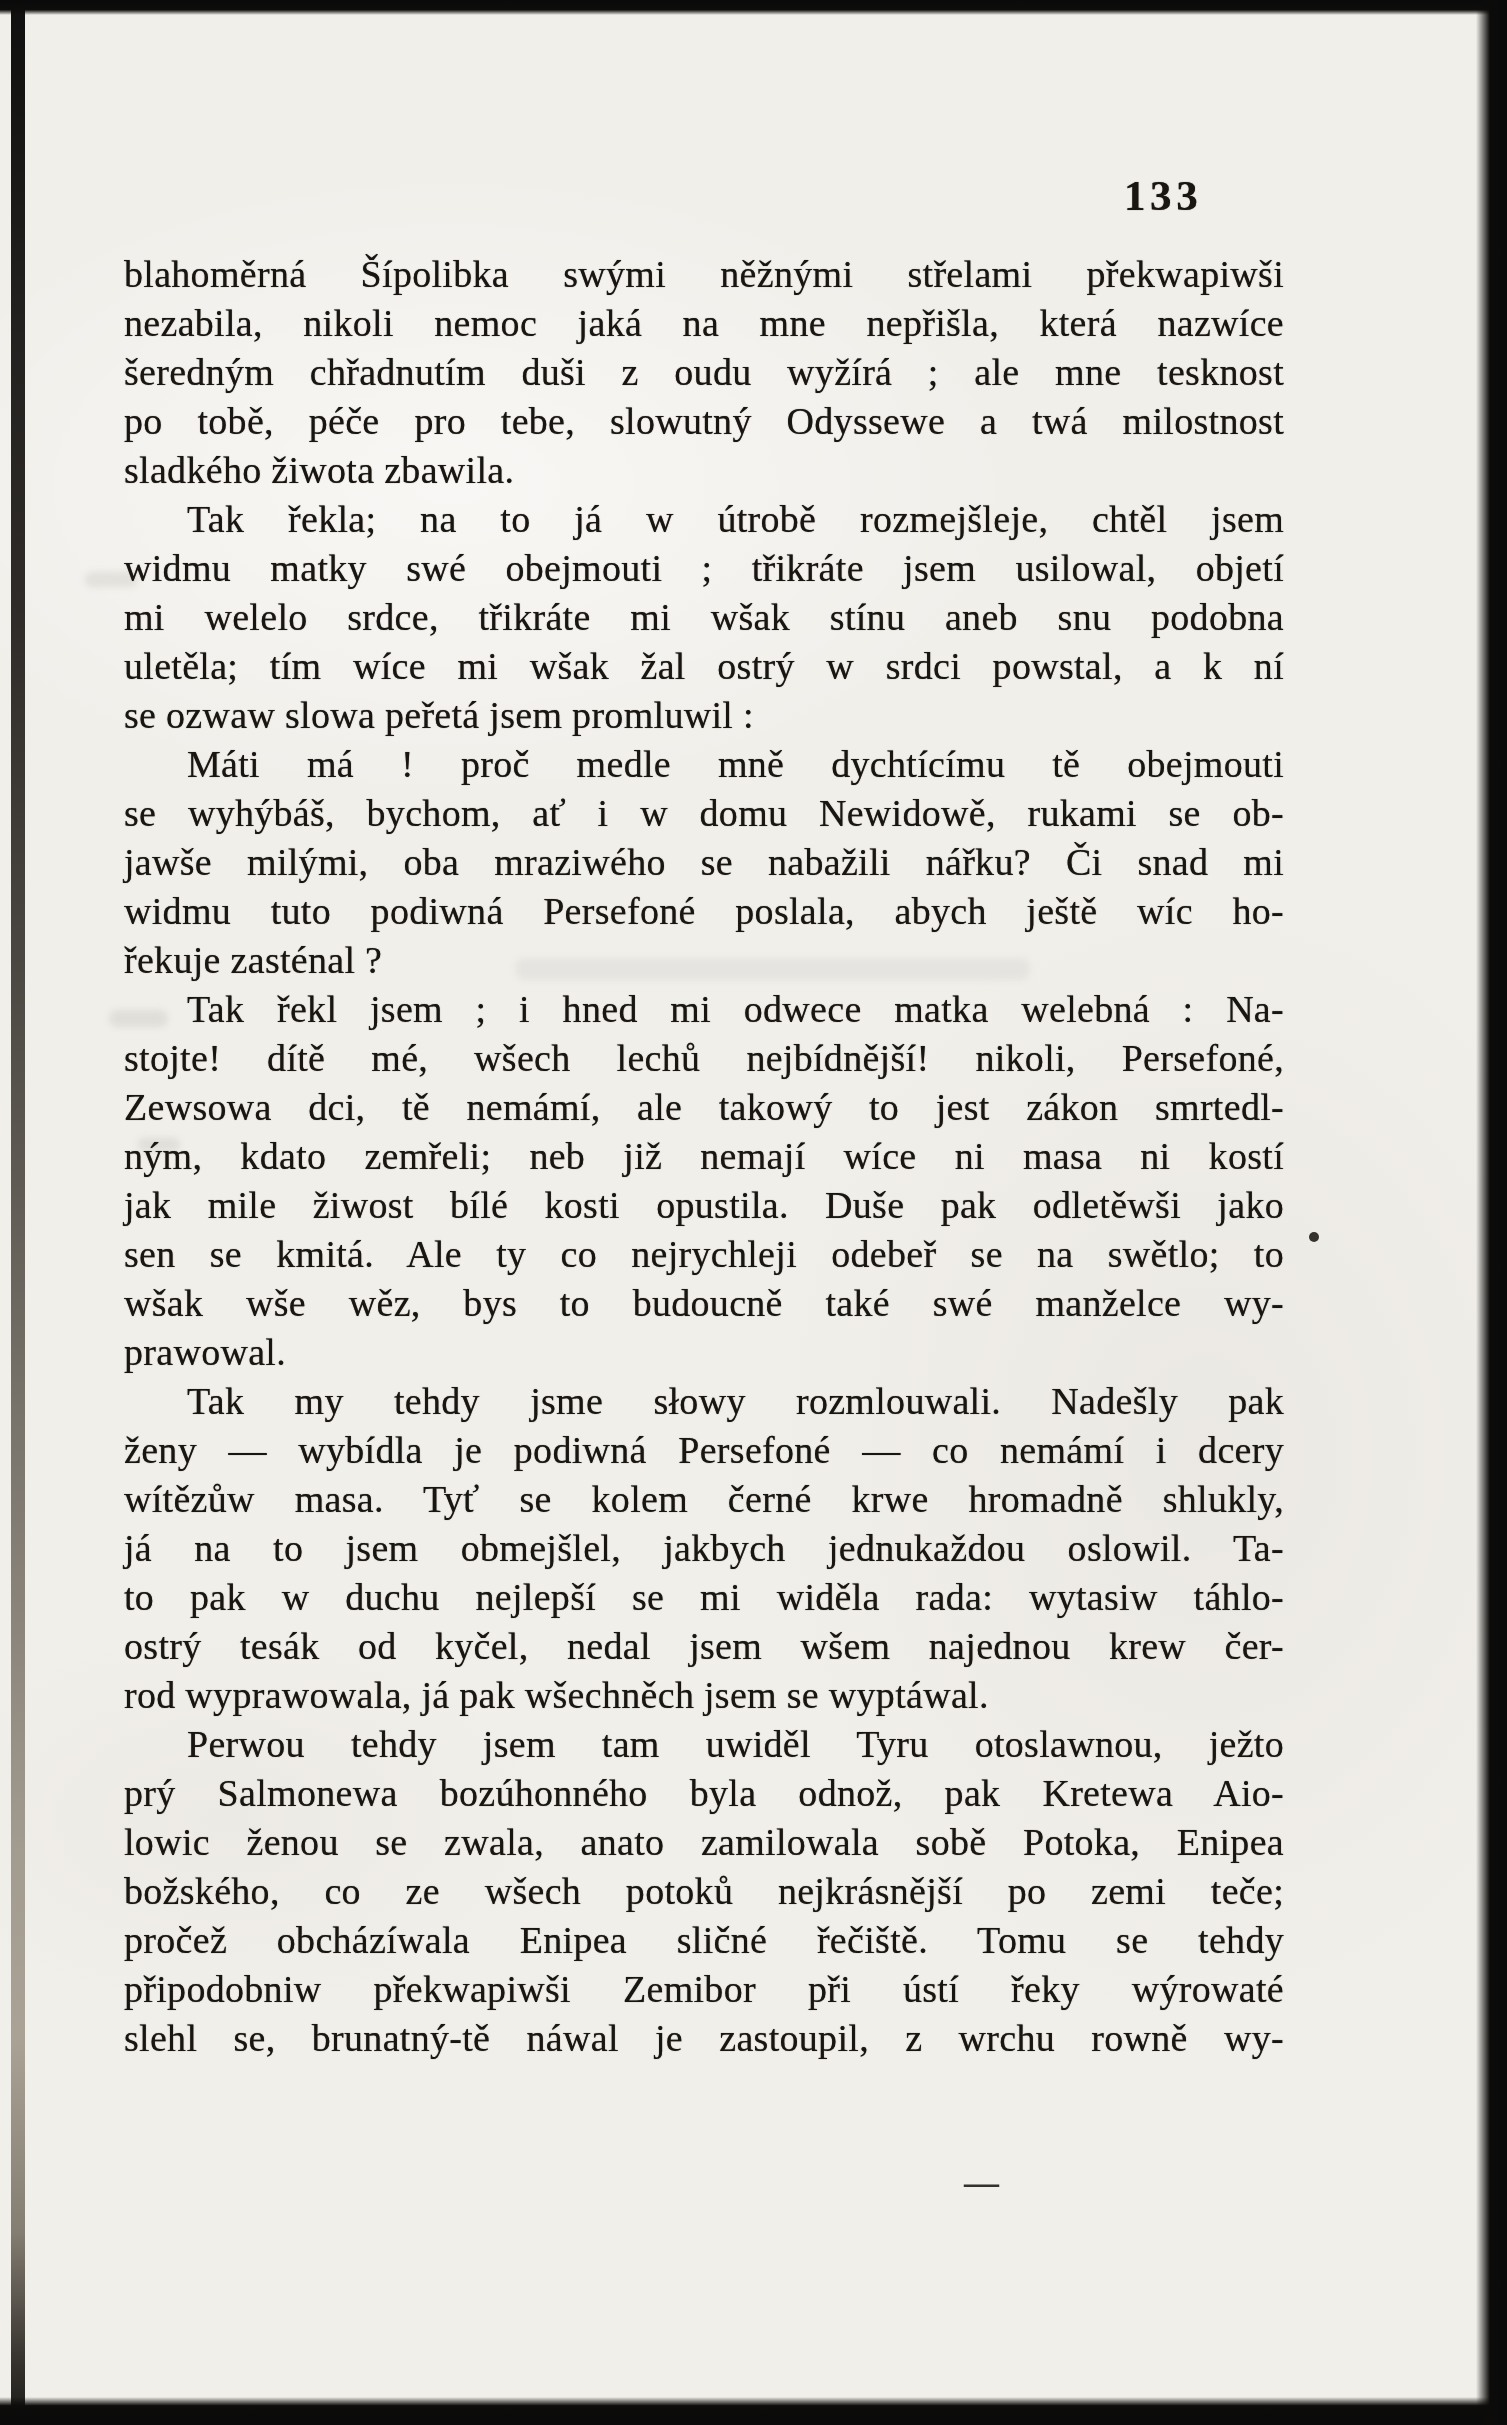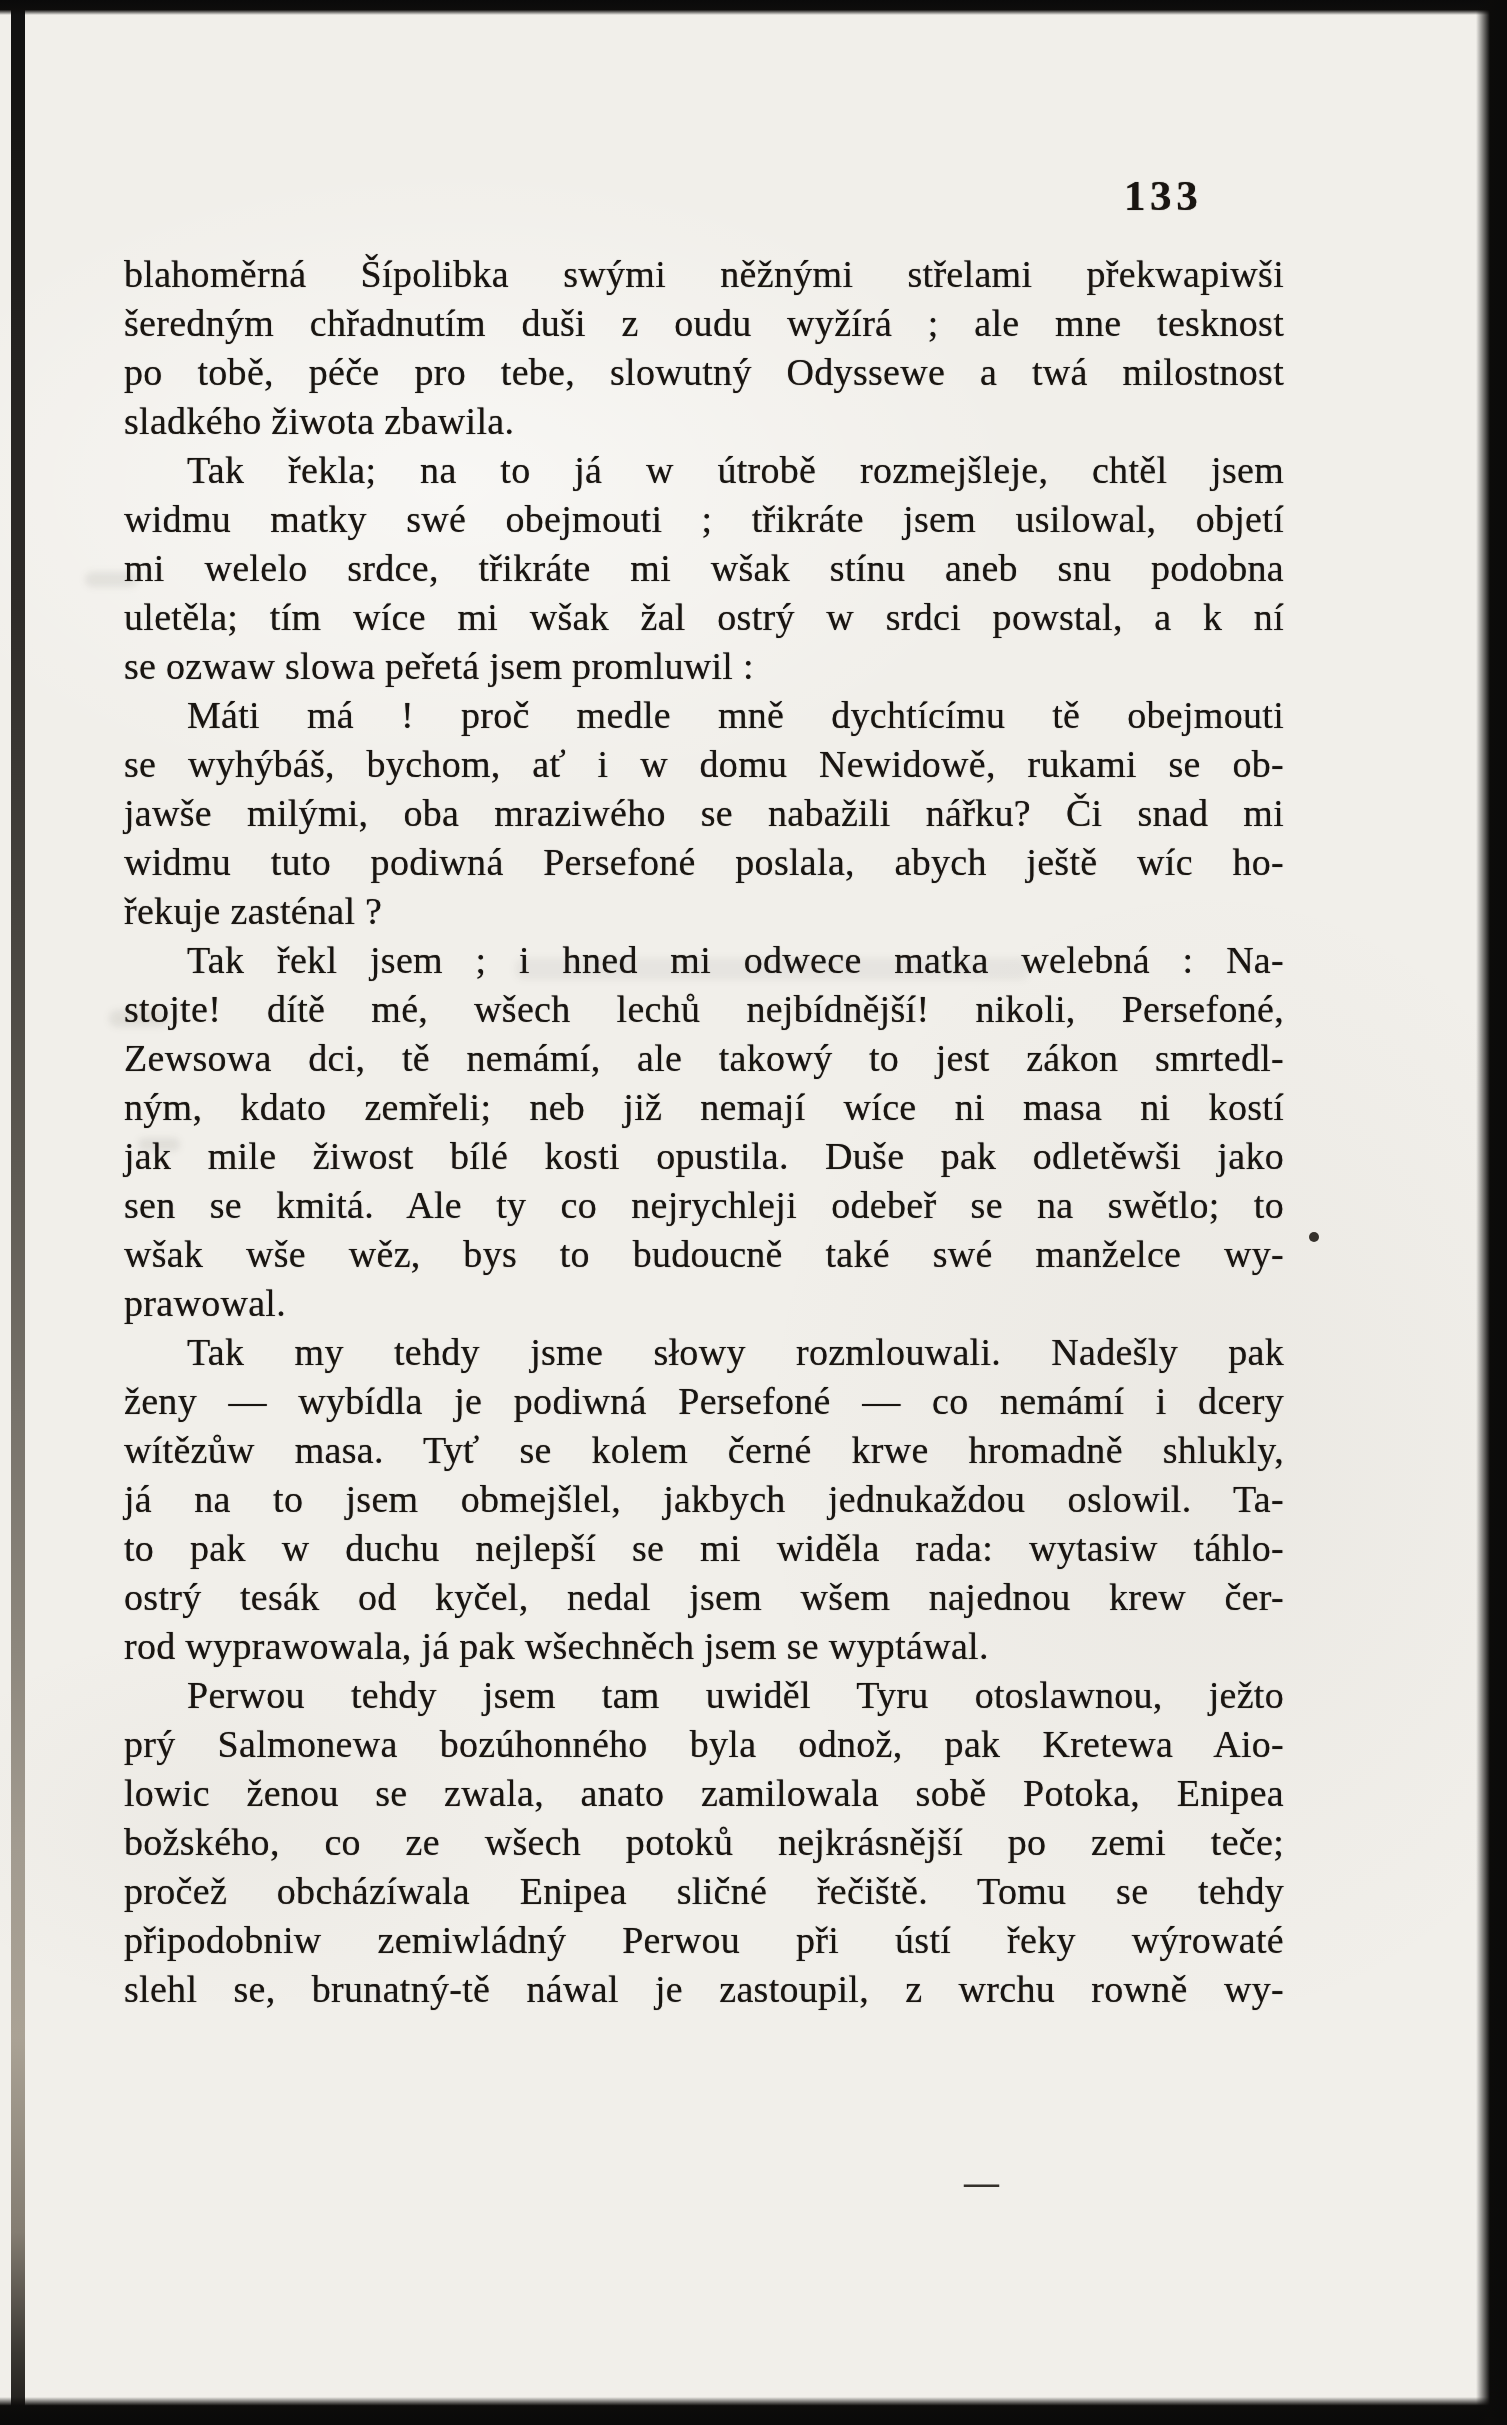--- a/index.html
+++ b/index.html
@@ -86,20 +86,21 @@
 
   <div class="smudge s1"></div>
   <div class="smudge s2"></div>
   <div class="smudge s3"></div>
   <div class="smudge s4"></div>
 
   <div class="pagenum">133</div>
 
   <div class="bodytext">
       <div class="line j">blahoměrná Šípolibka swými něžnými střelami překwapiwši</div>
+      <div class="line j">nezabila, nikoli nemoc jaká na mne nepřišla, která nazwíce</div>
       <div class="line j">šeredným chřadnutím duši z oudu wyžírá ; ale mne tesknost</div>
       <div class="line j">po tobě, péče pro tebe, slowutný Odyssewe a twá milostnost</div>
       <div class="line">sladkého žiwota zbawila.</div>
       <div class="line j ind">Tak řekla; na to já w útrobě rozmejšleje, chtěl jsem</div>
       <div class="line j">widmu matky swé obejmouti ; třikráte jsem usilowal, objetí</div>
       <div class="line j">mi welelo srdce, třikráte mi wšak stínu aneb snu podobna</div>
       <div class="line j">uletěla; tím wíce mi wšak žal ostrý w srdci powstal, a k ní</div>
       <div class="line">se ozwaw slowa peřetá jsem promluwil :</div>
       <div class="line j ind">Máti má ! proč medle mně dychtícímu tě obejmouti</div>
       <div class="line j">se wyhýbáš, bychom, ať i w domu Newidowě, rukami se ob-</div>
@@ -119,20 +120,20 @@
       <div class="line j">wítězůw masa. Tyť se kolem černé krwe hromadně shlukly,</div>
       <div class="line j">já na to jsem obmejšlel, jakbych jednukaždou oslowil. Ta-</div>
       <div class="line j">to pak w duchu nejlepší se mi widěla rada: wytasiw táhlo-</div>
       <div class="line j">ostrý tesák od kyčel, nedal jsem wšem najednou krew čer-</div>
       <div class="line">rod wyprawowala, já pak wšechněch jsem se wyptáwal.</div>
       <div class="line j ind">Perwou tehdy jsem tam uwiděl Tyru otoslawnou, ježto</div>
       <div class="line j">prý Salmonewa bozúhonného byla odnož, pak Kretewa Aio-</div>
       <div class="line j">lowic ženou se zwala, anato zamilowala sobě Potoka, Enipea</div>
       <div class="line j">božského, co ze wšech potoků nejkrásnější po zemi teče;</div>
       <div class="line j">pročež obcházíwala Enipea sličné řečiště. Tomu se tehdy</div>
-      <div class="line j">připodobniw zemiwládný Perwou při ústí řeky wýrowaté</div>
+      <div class="line j">připodobniw překwapiwši Zemibor při ústí řeky wýrowaté</div>
       <div class="line j">slehl se, brunatný-tě náwal je zastoupil, z wrchu rowně wy-</div>
     </div>
 
   <div class="endmark">—</div>
   <div class="speck"></div>
 </div>
 
 
 </body></html>

